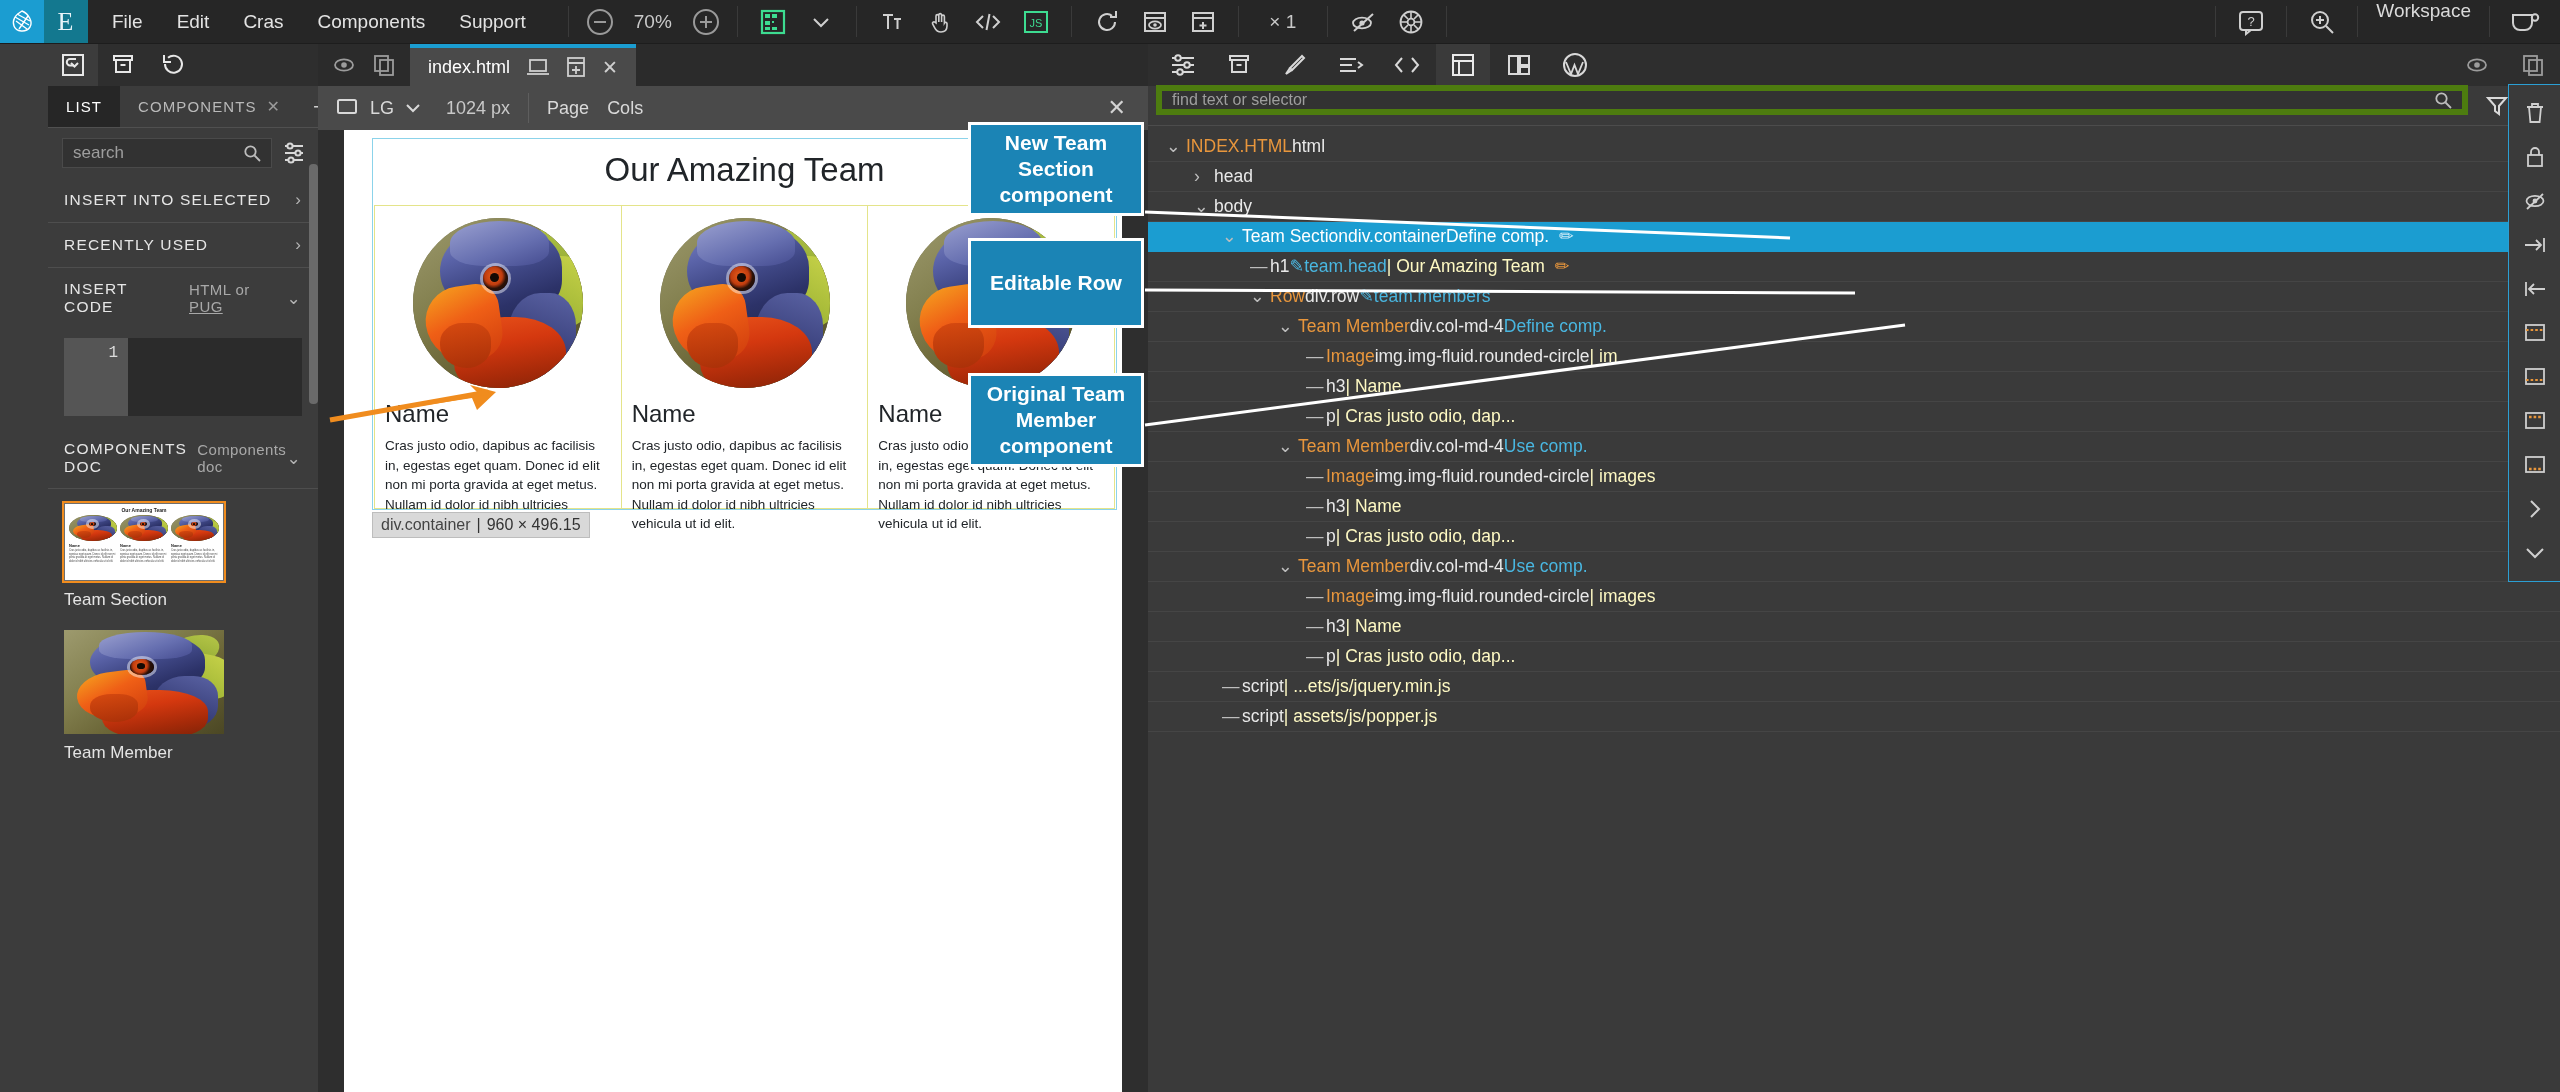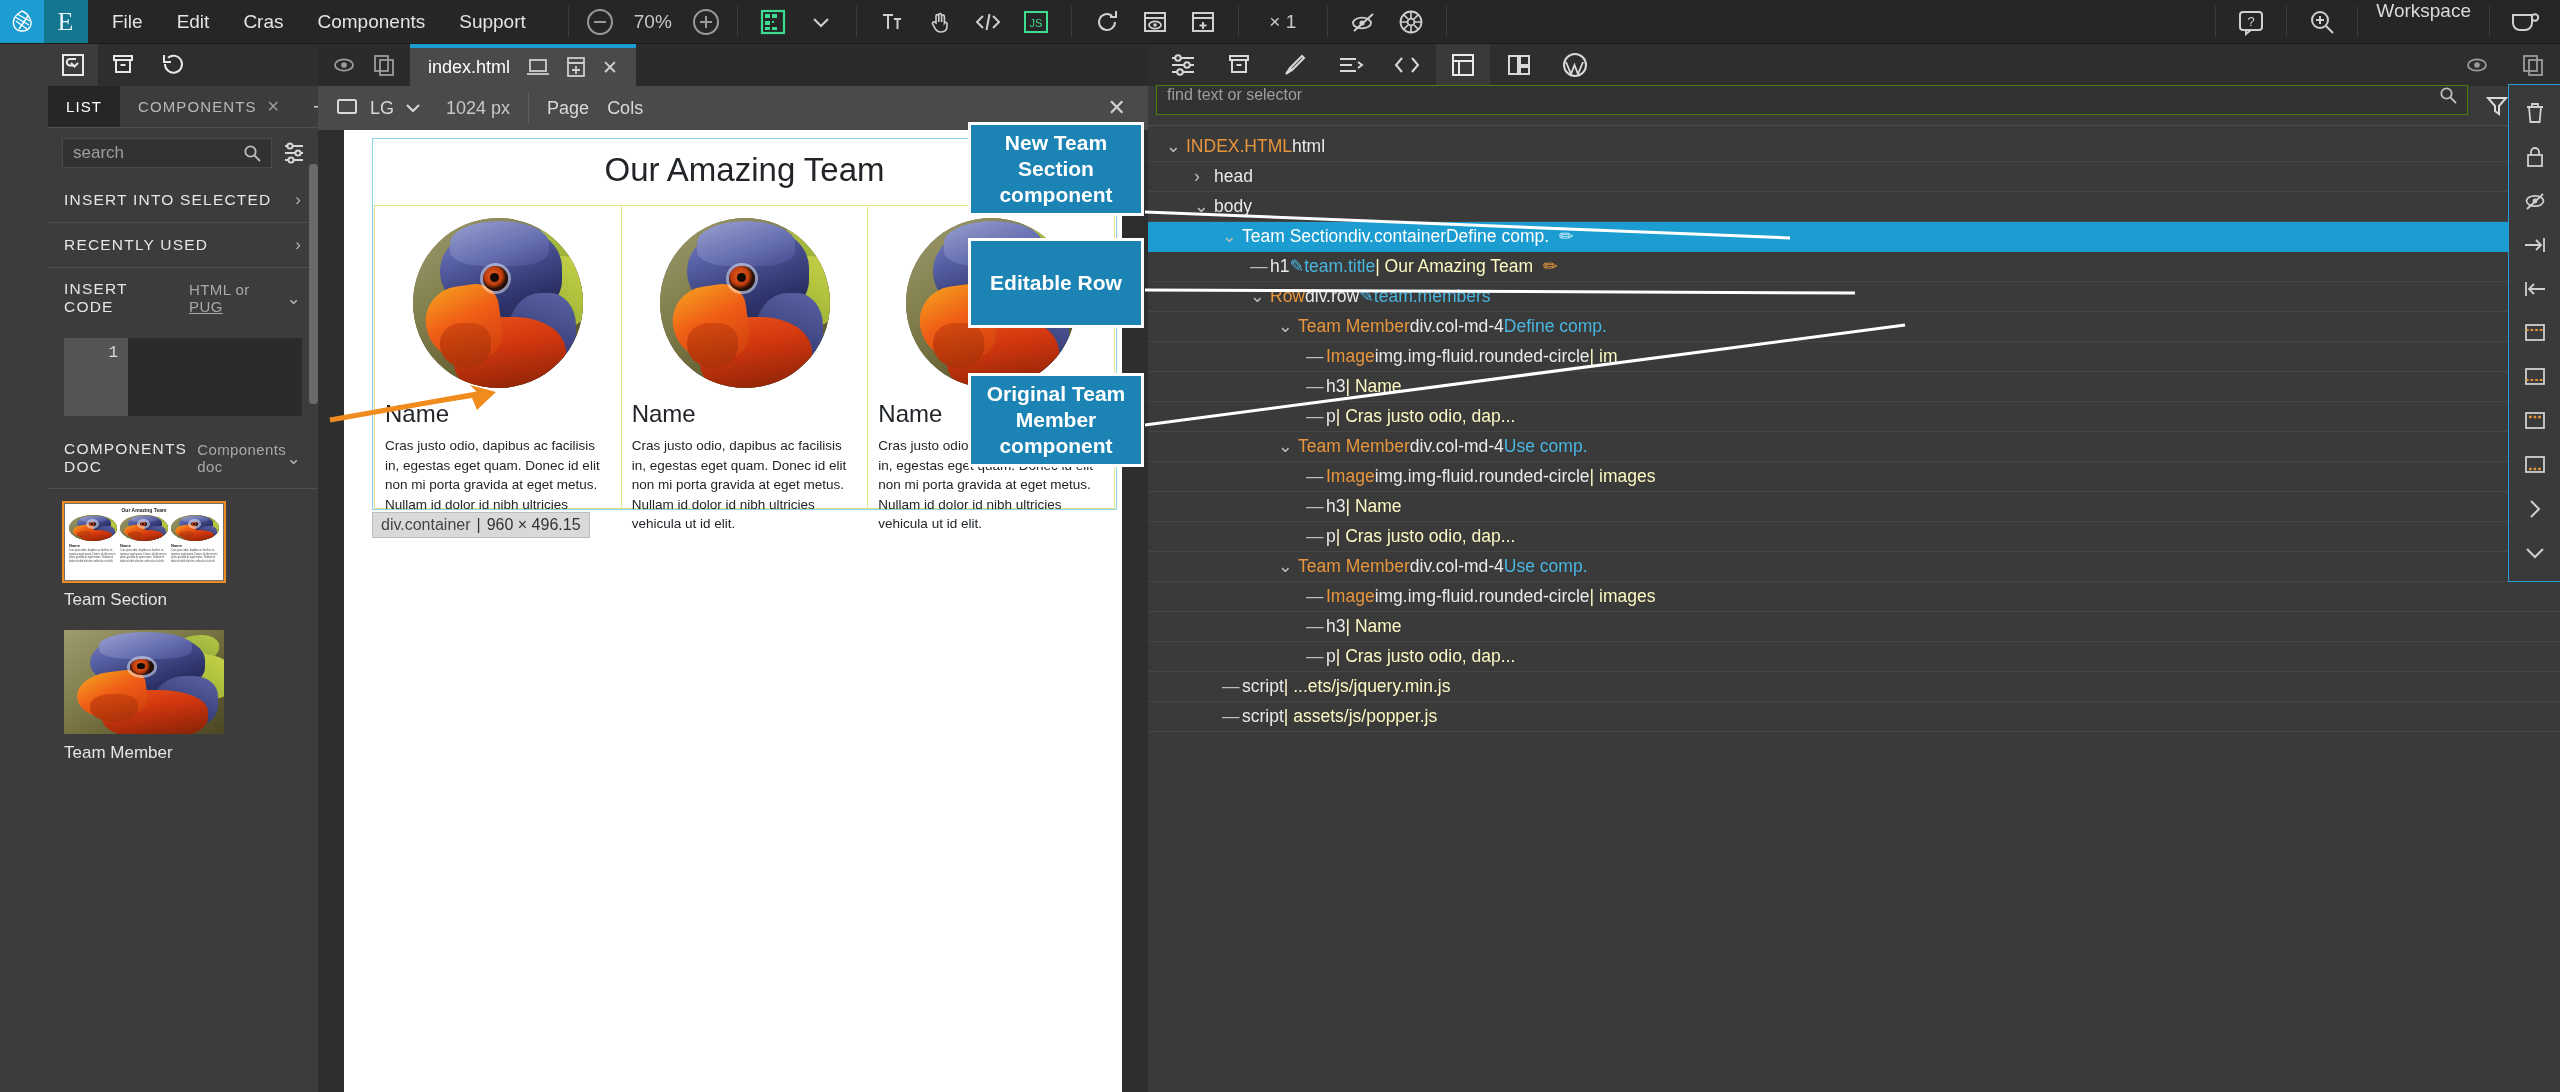--- a/index.html
+++ b/index.html
@@ -151,22 +151,22 @@
   
   .rightpanel { width: 1412px; background: #3a3a3a; display: flex; flex-direction: column; flex: 0 0 1412px; }
   .rp-icons { height: 42px; background: #2e2e2e; display: flex; align-items: center; padding-left: 8px; gap: 2px; }
   .rp-icon { width: 54px; height: 42px; display: flex; align-items: center; justify-content: center; cursor: pointer; }
   .rp-icon.active { background: #3a3a3a; }
   .rp-find {
     height: 40px; background: #3a3a3a; display: flex; align-items: center; gap: 10px;
     padding: 0 10px 0 0; border-bottom: 1px solid #4c4c4c;
   }
   .rp-find .field {
-    flex: 1; background: #323232; border: 1px solid #4d7c0f; height: 30px; margin: 0 6px 12px 8px;
-    display: flex; padding: 0 10px; color: #9e9e9e; font-size: 16px;
+    flex: 1; background: #323232; border: 6px solid #4d7c0f; height: 30px; margin: 0 6px 12px 8px;
+    display: flex; align-items: center; padding: 0 10px; color: #9e9e9e; font-size: 16px;
   }
   .tree { flex: 1; overflow: hidden; position: relative; padding-top: 6px; }
   .tnode {
     display: flex; align-items: center; height: 30px; padding-left: 18px; font-size: 17.5px;
     color: #d6d6d6; border-bottom: 1px solid #454545; white-space: nowrap; cursor: pointer;
   }
   .tnode.sel { background: #1b9dd1; color: #fff; border-bottom-color: #1b9dd1; }
   .tw { color: #bdbdbd; width: 20px; display: inline-block; }
   .tnode .orange { color: #e8963c; }
   .tnode .cyan { color: #49b6e0; }
@@ -757,21 +757,21 @@
             <span class="tw">⌄</span>
             <span class="white">Team Section</span>
             <span class="white"> div.container</span>
             <span class="cyan">  Define comp.</span>
             <span class="brush"> ✏</span>
           </div>
           <div class="tnode" style="padding-left: 102px;">
             <span class="tw">—</span>
             <span class="white">h1</span>
             <span class="cyan">  ✎ </span>
-            <span class="cyan">team.title</span>
+            <span class="cyan">team.head</span>
             <span class="grey"> | Our Amazing Team</span>
             <span class="brush"> ✏</span>
           </div>
           <div class="tnode" style="padding-left: 102px;">
             <span class="tw">⌄</span>
             <span class="orange">Row</span>
             <span class="white"> div.row</span>
             <span class="cyan">  ✎ </span>
             <span class="cyan">team.members</span>
           </div>

